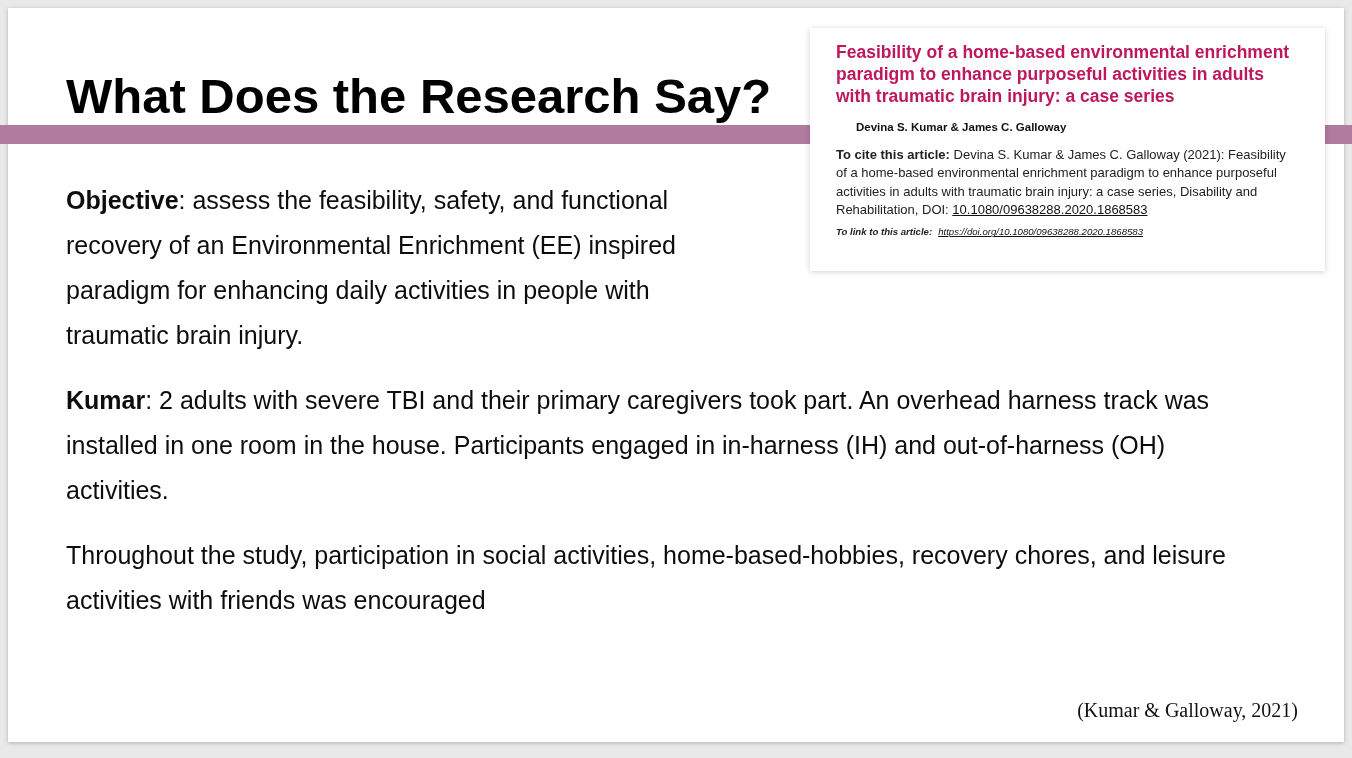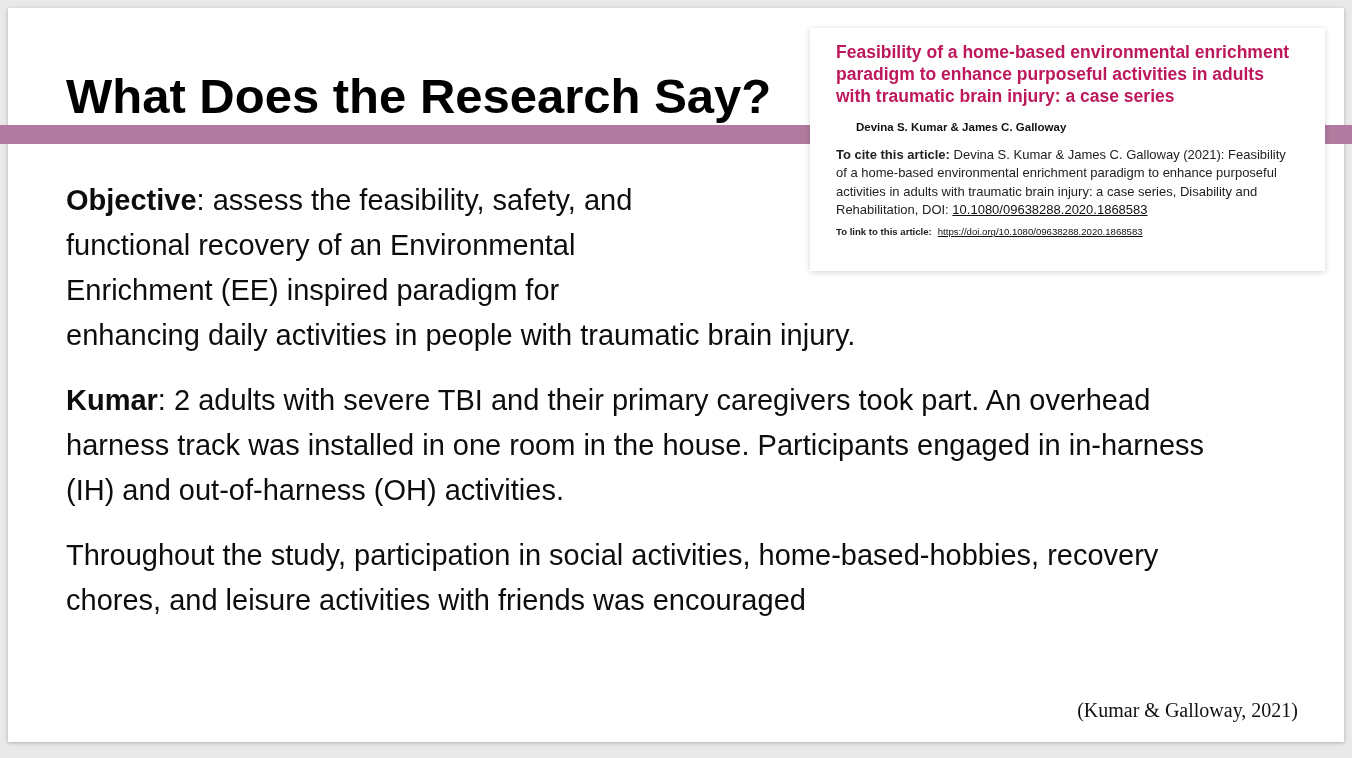--- a/index.html
+++ b/index.html
@@ -57,32 +57,33 @@
     margin-top: 13px;
     font-size: 13px;
     line-height: 1.42;
     color: #222;
   }
   .bold-label { font-weight: 700; }
   .card-link-line {
     margin-top: 7px;
     font-size: 9.6px;
     color: #222;
+    font-style: italic;
   }
   a.link {
     color: #111;
     text-decoration: underline;
     cursor: pointer;
   }
   .card-link-line a.link { margin-left: 6px; }
   .content {
     position: absolute;
     left: 58px; top: 170px;
     width: 1190px;
-    font-size: 29px;
+    font-size: 25px;
     line-height: 45px;
     color: #0d0d0d;
   }
   .wrap-spacer { float: right; width: 575px; height: 132px; }
   .body-para { margin-bottom: 20px; }
   .lead { font-weight: 700; }
   .footnote {
     position: absolute;
     right: 46px; bottom: 20px;
     font-family: "Liberation Serif", serif;

